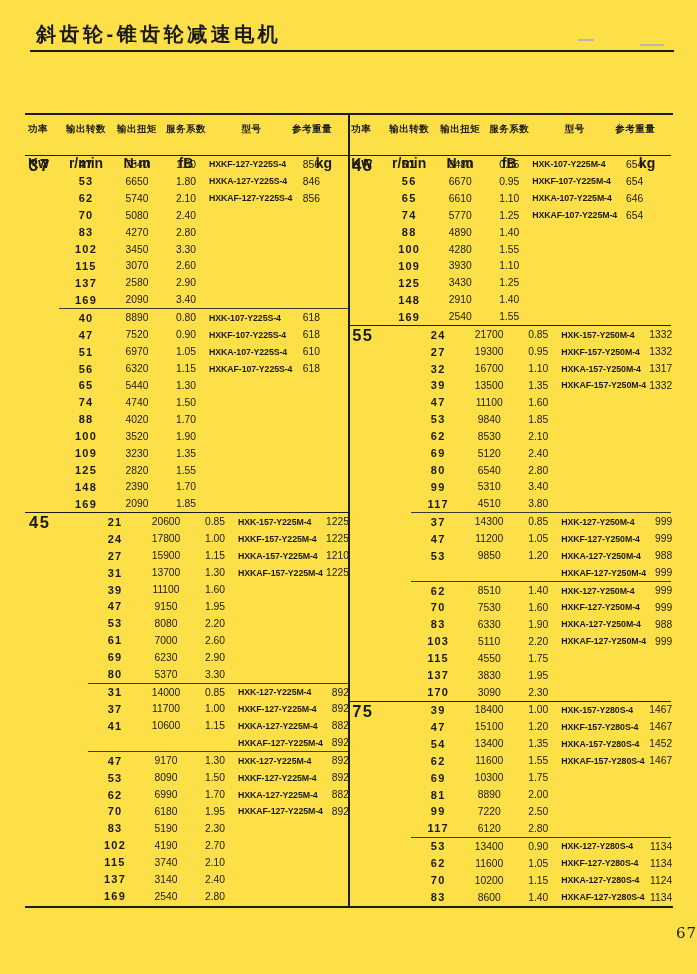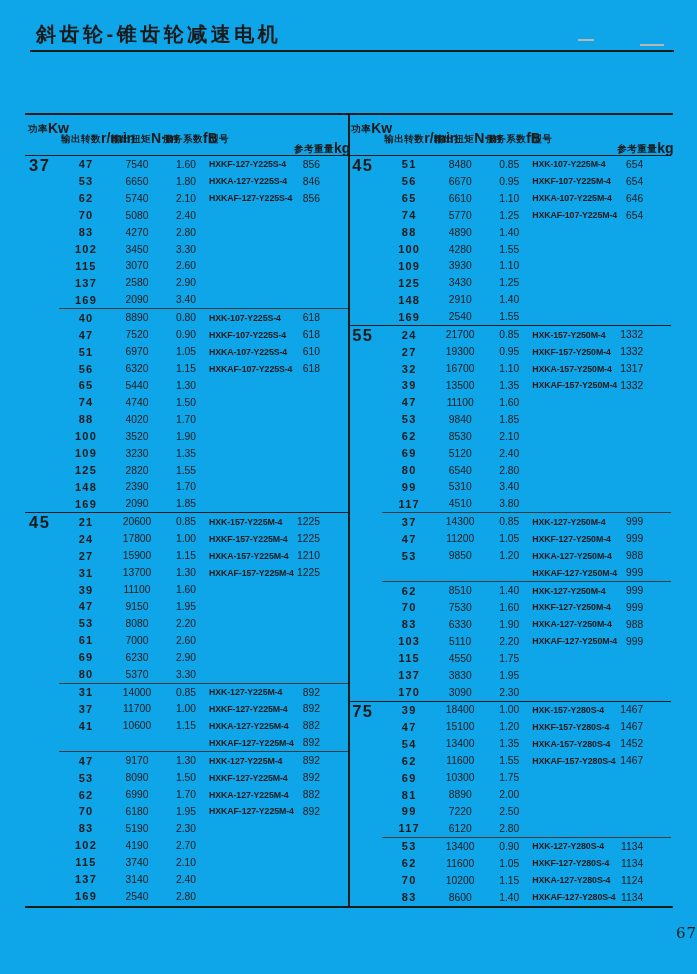--- a/index.html
+++ b/index.html
@@ -1,18 +1,18 @@
 <!DOCTYPE html>
 <html><head>
 <meta charset="utf-8">
 <style>
   html,body{margin:0;padding:0;background:#e8e8e6;}
   .page{
     position:relative;width:697px;height:974px;margin:0 auto;
-    background:#0ea5e9;color:#1a1a1a;overflow:hidden;
+    background:#fde047;color:#1a1a1a;overflow:hidden;
     font-family:"Liberation Sans","DejaVu Sans",sans-serif;
   }
   .page-title{
     position:absolute;left:36px;top:21px;
     font-size:20px;font-weight:bold;letter-spacing:3.5px;
   }
   .title-rule{position:absolute;left:30px;top:50px;width:644px;height:2.2px;background:#1c1c1c;}
   .artifact{position:absolute;background:#b9b7b2;}
   .art-1{left:578px;top:39px;width:16px;height:1.5px;}
   .art-2{left:640px;top:44px;width:24px;height:1.5px;}
@@ -22,28 +22,28 @@
     border-top:2px solid #1c1c1c;border-bottom:2.2px solid #1c1c1c;
     display:flex;
   }
   .half{width:323.2px;position:relative;}
   .vdivider{position:absolute;left:323.2px;top:0;height:100%;width:1.6px;background:#1c1c1c;}
 
   .thead{
     display:grid;grid-template-columns:36px 50px 52px 46px 85px 54px;
     border-bottom:1.7px solid #1c1c1c;height:41px;padding-top:7px;box-sizing:border-box;
   }
-  .hcell{display:flex;flex-direction:row;align-items:center;line-height:13px;}
+  .hcell{display:flex;flex-direction:column;align-items:center;line-height:13px;gap:22px;}
   .hcell .cn{font-size:9.5px;font-weight:bold;letter-spacing:0.5px;white-space:nowrap;}
   .hcell .unit{font-size:14px;font-weight:bold;white-space:nowrap;}
   .hcell.h-power{align-items:flex-start;padding-left:3px;}
-  .hcell.h-weight{align-items:flex-end;padding-right:8px;}
+  .hcell.h-weight{align-items:flex-end;padding-right:16px;}
 
   .group{position:relative;}
-  .group + .group{border-top:1.9px solid #1c1c1c;}
+  .group + .group{border-top:1.9px solid #1c1c1c;padding-left:29px;}
   .power-label{
     position:absolute;left:4px;top:0;font-size:16.5px;font-weight:bold;
     letter-spacing:1.5px;line-height:19px;
   }
   .subsep{border-top:1.3px solid #3a3a3a;margin-left:34px;}
   .row{
     display:grid;grid-template-columns:50px 52px 46px 85px 26px;
     padding-left:36px;height:16.93px;align-items:center;
   }
   .c{white-space:nowrap;overflow:visible;}

